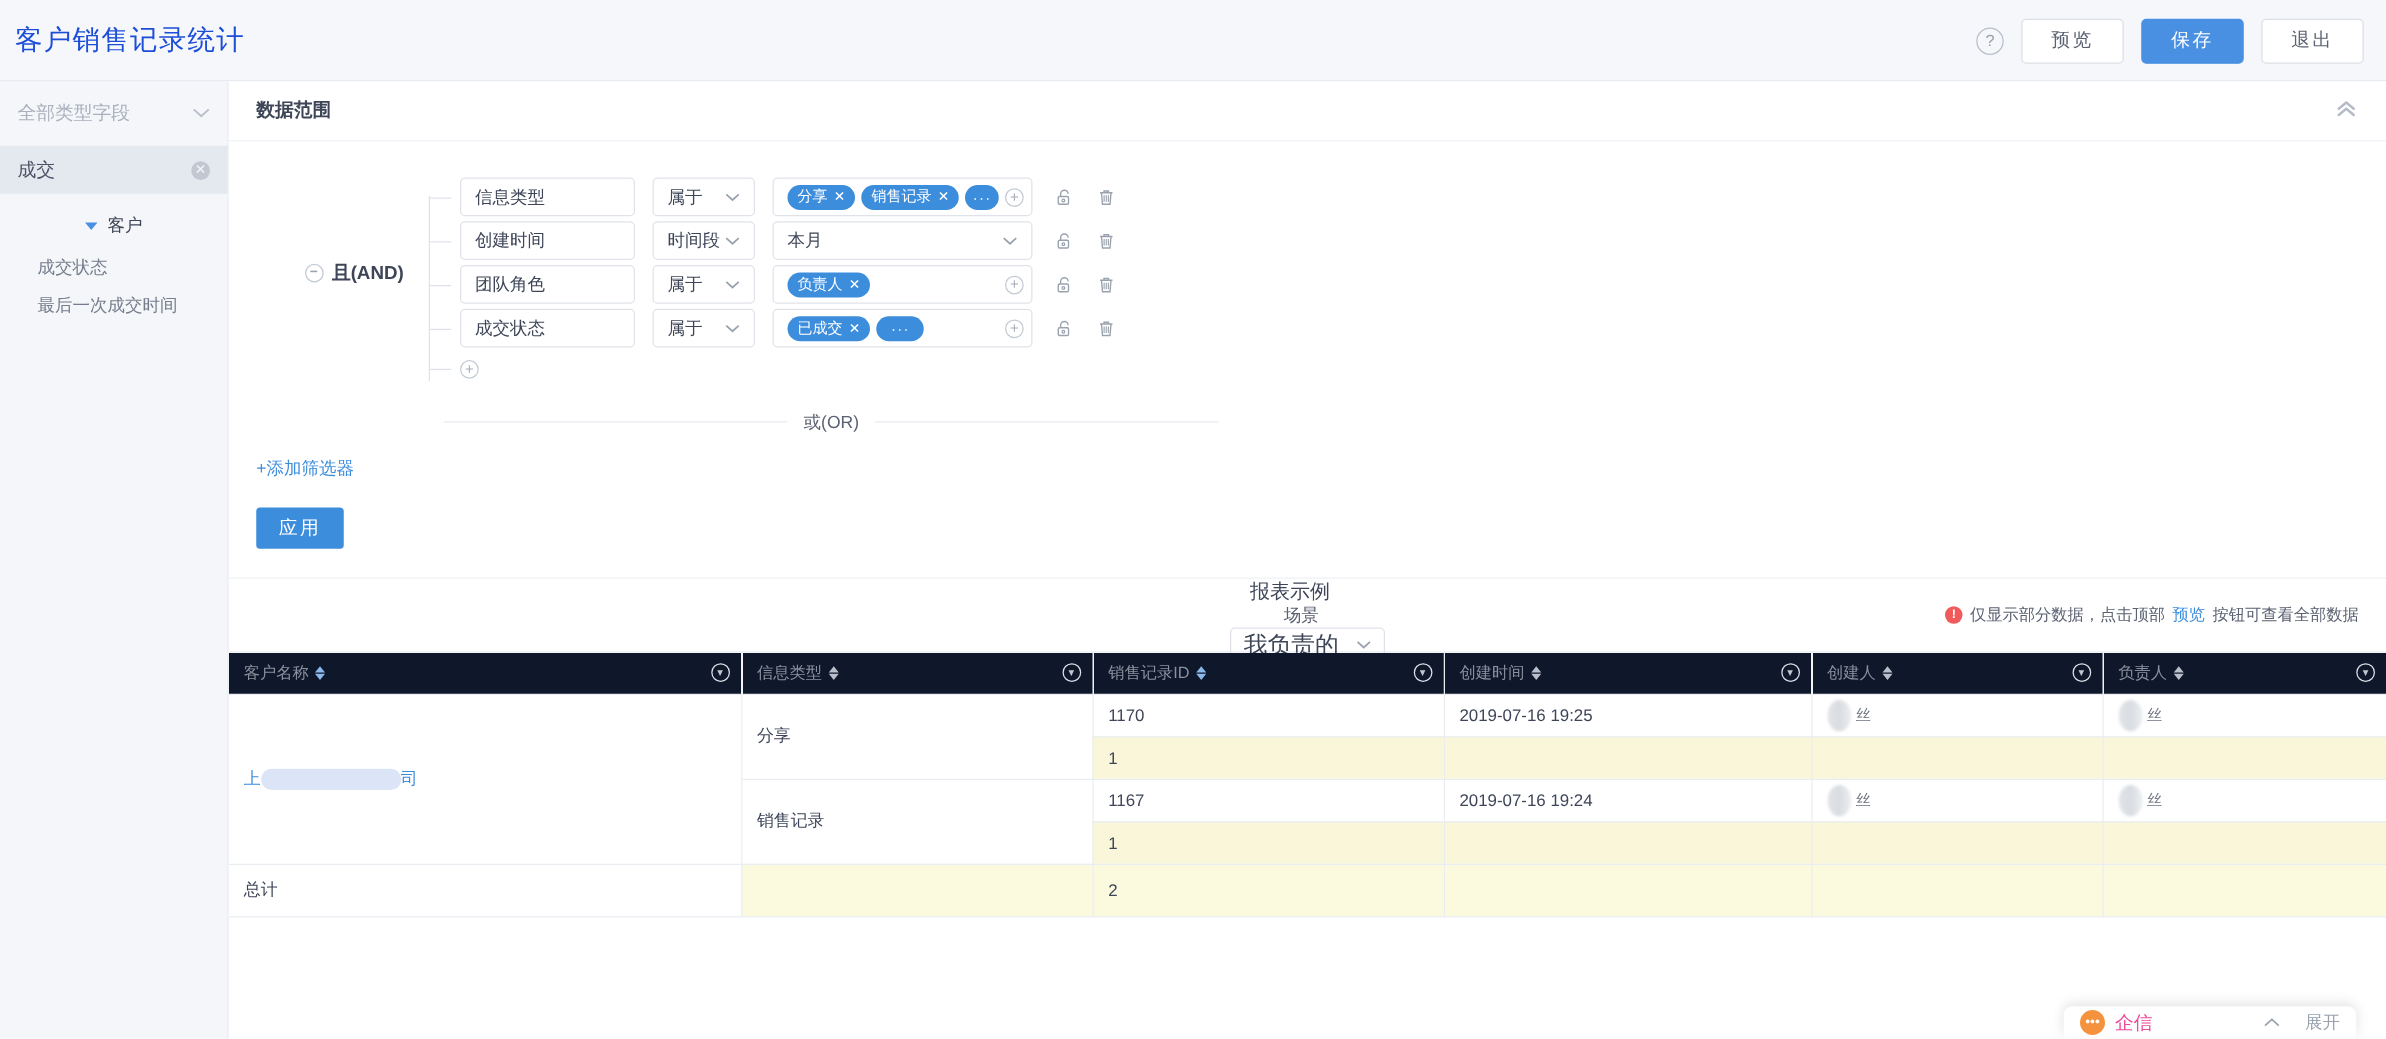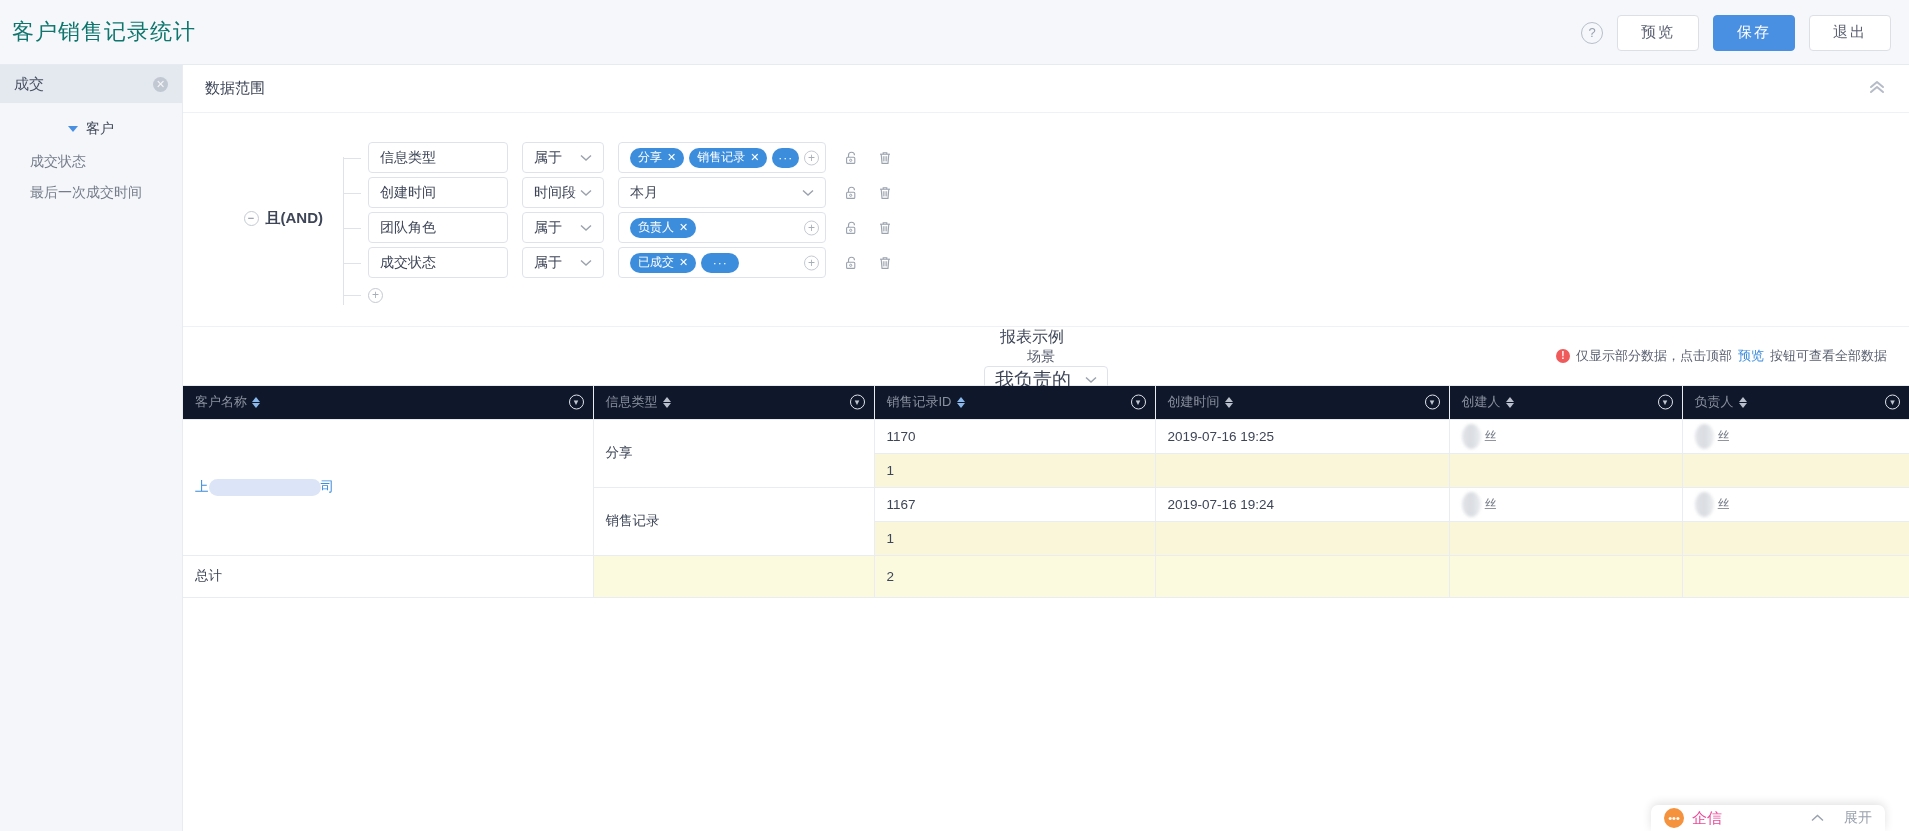--- a/index.html
+++ b/index.html
@@ -16,21 +16,21 @@
 
   
   .topbar {
     height: 65px; background: #f5f7fa;
     display: flex; align-items: center;
     border-bottom: 1px solid #e6ebf2;
     position: relative;
   }
   .app-title {
     margin-left: 12px;
-    font-size: 22px; color: #0f766e; letter-spacing: 1px;
+    font-size: 22px; color: #1d4ed8; letter-spacing: 1px;
   }
   .top-actions {
     position: absolute; right: 18px; top: 0; height: 65px;
     display: flex; align-items: center; gap: 14px;
   }
   .help-icon {
     width: 22px; height: 22px; border-radius: 50%;
     border: 1.4px solid #b8bfcb; color: #98a0ae;
     display: flex; align-items: center; justify-content: center;
     font-size: 13px; cursor: pointer;
@@ -89,21 +89,21 @@
   }
 
   
   .main { flex: 1; background: #fff; overflow: hidden; position: relative; }
 
   .panel-head {
     height: 48px; display: flex; align-items: center;
     padding: 0 22px; border-bottom: 1px solid #eef1f5;
     position: relative;
   }
-  .panel-title { font-size: 15px; font-weight: normal; color: #3d4557; }
+  .panel-title { font-size: 15px; font-weight: bold; color: #3d4557; }
   .collapse-ic {
     position: absolute; right: 22px; top: 14px;
     color: #b5bcc7; cursor: pointer; line-height: 10px;
     font-size: 14px; text-align: center;
   }
 
   
   .filter-area { padding: 28px 0 0 0; position: relative; }
   .fb-row { display: flex; align-items: flex-start; }
   .and-label {
@@ -306,20 +306,28 @@
       <div class="help-icon">?</div>
       <div class="btn btn-ghost">预览</div>
       <div class="btn btn-primary">保存</div>
       <div class="btn btn-ghost">退出</div>
     </div>
   </div>
 
   <div class="body-wrap">
 
     <div class="sidebar">
+      <div class="field-select">
+        <span>全部类型字段</span>
+        <span class="chev">
+          <svg width="14" height="9" viewBox="0 0 14 9">
+              <path d="M1 1.5 L7 7 L13 1.5" stroke="#b9c0cb" stroke-width="1.6" fill="none"></path>
+            </svg>
+        </span>
+      </div>
       <div class="sb-active">
         <span>成交</span>
         <span class="circ-x">✕</span>
       </div>
       <div class="sb-group">
         <span class="tri-down"></span>
         <span>客户</span>
       </div>
       <div class="sb-leaf">成交状态</div>
       <div class="sb-leaf">最后一次成交时间</div>
@@ -494,20 +502,29 @@
 
               <div class="add-row-plus" style="position:relative">
                 <span class="conn" style="top:9px"></span>
                 <span style="display:inline-flex;width:15px;height:15px;border-radius:50%;border:1px solid #c4cad3;color:#a6aeba;align-items:center;justify-content:center;font-size:12px;line-height:1;cursor:pointer;background:#fff">+</span>
               </div>
 
             </div>
           </div>
         </div>
 
+        <div class="filter-inner">
+          <div class="sep-or" style="margin-left:150px;width:620px">
+            <span class="sep-line"></span>
+            <span class="txt">或(OR)</span>
+            <span class="sep-line"></span>
+          </div>
+          <div class="add-filter">+添加筛选器</div>
+          <div class="apply-btn">应用</div>
+        </div>
 
         <div class="divider-h"></div>
       </div>
 
       <div class="report-bar">
         <div class="rb-title">报表示例</div>
         <div class="rb-lbl">场景</div>
         <div class="rb-select">
           <span>我负责的</span>
           <svg width="12" height="8" viewBox="0 0 12 8">

